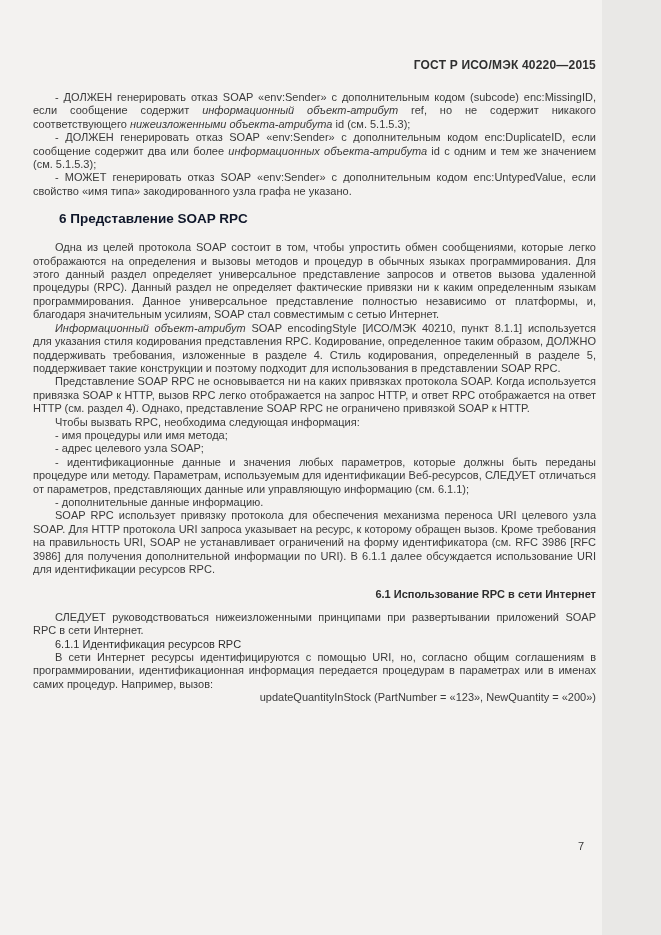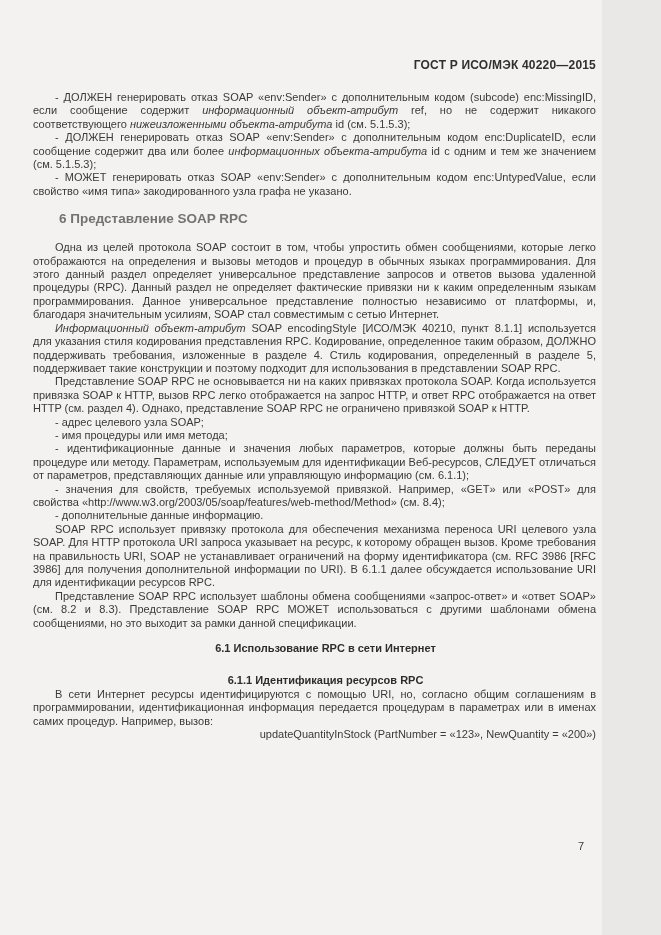--- a/index.html
+++ b/index.html
@@ -38,34 +38,34 @@
   }
   .content p { margin: 0; }
   .content .p    { text-indent: 22px; }
   .content .h1 {
     font-size: 13.5px;
     line-height: 17px;
     font-weight: bold;
     margin: 12px 0 14px 0;
     text-indent: 26px;
     text-align: left;
-    color: #737373;
+    color: #0f172a;
   }
   .content .h2 {
     font-weight: bold;
-    margin: 12px 0 19px 0;
+    margin: 12px 0 9px 0;
     text-indent: 22px;
-    text-align: center;
+    text-align: right;
     color: #2d2d2d;
   }
   .content .h3 {
-    font-weight: bold;
+    font-weight: normal;
     margin: 0;
     text-indent: 22px;
-    text-align: center;
+    text-align: left;
     color: #2d2d2d;
   }
   .content .code {
     text-indent: 22px;
     text-align: right;
   }
   .page-number {
     position: absolute;
     top: 840px;
     left: 33px;
@@ -83,27 +83,27 @@
   <div class="running-header">ГОСТ Р ИСО/МЭК 40220—2015</div>
 
   <div class="content">
       <p class="p"><span>- ДОЛЖЕН генерировать отказ SOAP «env:Sender» с дополнительным кодом (subcode) enc:MissingID, если сообщение содержит </span><i>информационный объект-атрибут</i><span> ref, но не содержит никакого соответствующего </span><i>нижеизложенными объекта-атрибута</i><span> id (см. 5.1.5.3);</span></p>
       <p class="p"><span>- ДОЛЖЕН генерировать отказ SOAP «env:Sender» с дополнительным кодом enc:DuplicateID, если сообщение содержит два или более </span><i>информационных объекта-атрибута</i><span> id с одним и тем же значением (см. 5.1.5.3);</span></p>
       <p class="p"><span>- МОЖЕТ генерировать отказ SOAP «env:Sender» с дополнительным кодом enc:UntypedValue, если свойство «имя типа» закодированного узла графа не указано.</span></p>
       <p class="h1"><span>6 Представление SOAP RPC</span></p>
       <p class="p"><span>Одна из целей протокола SOAP состоит в том, чтобы упростить обмен сообщениями, которые легко отображаются на определения и вызовы методов и процедур в обычных языках программирования. Для этого данный раздел определяет универсальное представление запросов и ответов вызова удаленной процедуры (RPC). Данный раздел не определяет фактические привязки ни к каким определенным языкам программирования. Данное универсальное представление полностью независимо от платформы, и, благодаря значительным усилиям, SOAP стал совместимым с сетью Интернет.</span></p>
       <p class="p"><i>Информационный объект-атрибут</i><span> SOAP encodingStyle [ИСО/МЭК 40210, пункт 8.1.1] используется для указания стиля кодирования представления RPC. Кодирование, определенное таким образом, ДОЛЖНО поддерживать требования, изложенные в разделе 4. Стиль кодирования, определенный в разделе 5, поддерживает такие конструкции и поэтому подходит для использования в представлении SOAP RPC.</span></p>
       <p class="p"><span>Представление SOAP RPC не основывается ни на каких привязках протокола SOAP. Когда используется привязка SOAP к HTTP, вызов RPC легко отображается на запрос HTTP, и ответ RPC отображается на ответ HTTP (см. раздел 4). Однако, представление SOAP RPC не ограничено привязкой SOAP к HTTP.</span></p>
+      <p class="p"><span>Чтобы вызвать RPC, необходима следующая информация:</span></p>
+      <p class="p"><span>- имя процедуры или имя метода;</span></p>
       <p class="p"><span>- адрес целевого узла SOAP;</span></p>
-      <p class="p"><span>- имя процедуры или имя метода;</span></p>
       <p class="p"><span>- идентификационные данные и значения любых параметров, которые должны быть переданы процедуре или методу. Параметрам, используемым для идентификации Веб-ресурсов, СЛЕДУЕТ отличаться от параметров, представляющих данные или управляющую информацию (см. 6.1.1);</span></p>
-      <p class="p"><span>- значения для свойств, требуемых используемой привязкой. Например, «GET» или «POST» для свойства «http://www.w3.org/2003/05/soap/features/web-method/Method» (см. 8.4);</span></p>
       <p class="p"><span>- дополнительные данные информацию.</span></p>
       <p class="p"><span>SOAP RPC использует привязку протокола для обеспечения механизма переноса URI целевого узла SOAP. Для HTTP протокола URI запроса указывает на ресурс, к которому обращен вызов. Кроме требования на правильность URI, SOAP не устанавливает ограничений на форму идентификатора (см. RFC 3986 [RFC 3986] для получения дополнительной информации по URI). В 6.1.1 далее обсуждается использование URI для идентификации ресурсов RPC.</span></p>
-      <p class="p"><span>Представление SOAP RPC использует шаблоны обмена сообщениями «запрос-ответ» и «ответ SOAP» (см. 8.2 и 8.3). Представление SOAP RPC МОЖЕТ использоваться с другими шаблонами обмена сообщениями, но это выходит за рамки данной спецификации.</span></p>
       <p class="h2"><span>6.1 Использование RPC в сети Интернет</span></p>
+      <p class="p"><span>СЛЕДУЕТ руководствоваться нижеизложенными принципами при развертывании приложений SOAP RPC в сети Интернет.</span></p>
       <p class="h3"><span>6.1.1 Идентификация ресурсов RPC</span></p>
       <p class="p"><span>В сети Интернет ресурсы идентифицируются с помощью URI, но, согласно общим соглашениям в программировании, идентификационная информация передается процедурам в параметрах или в именах самих процедур. Например, вызов:</span></p>
       <p class="code"><span>updateQuantityInStock (PartNumber = «123», NewQuantity = «200»)</span></p>
     </div>
 
   <div class="page-number">7</div>
 </div>
 
 </body></html>

